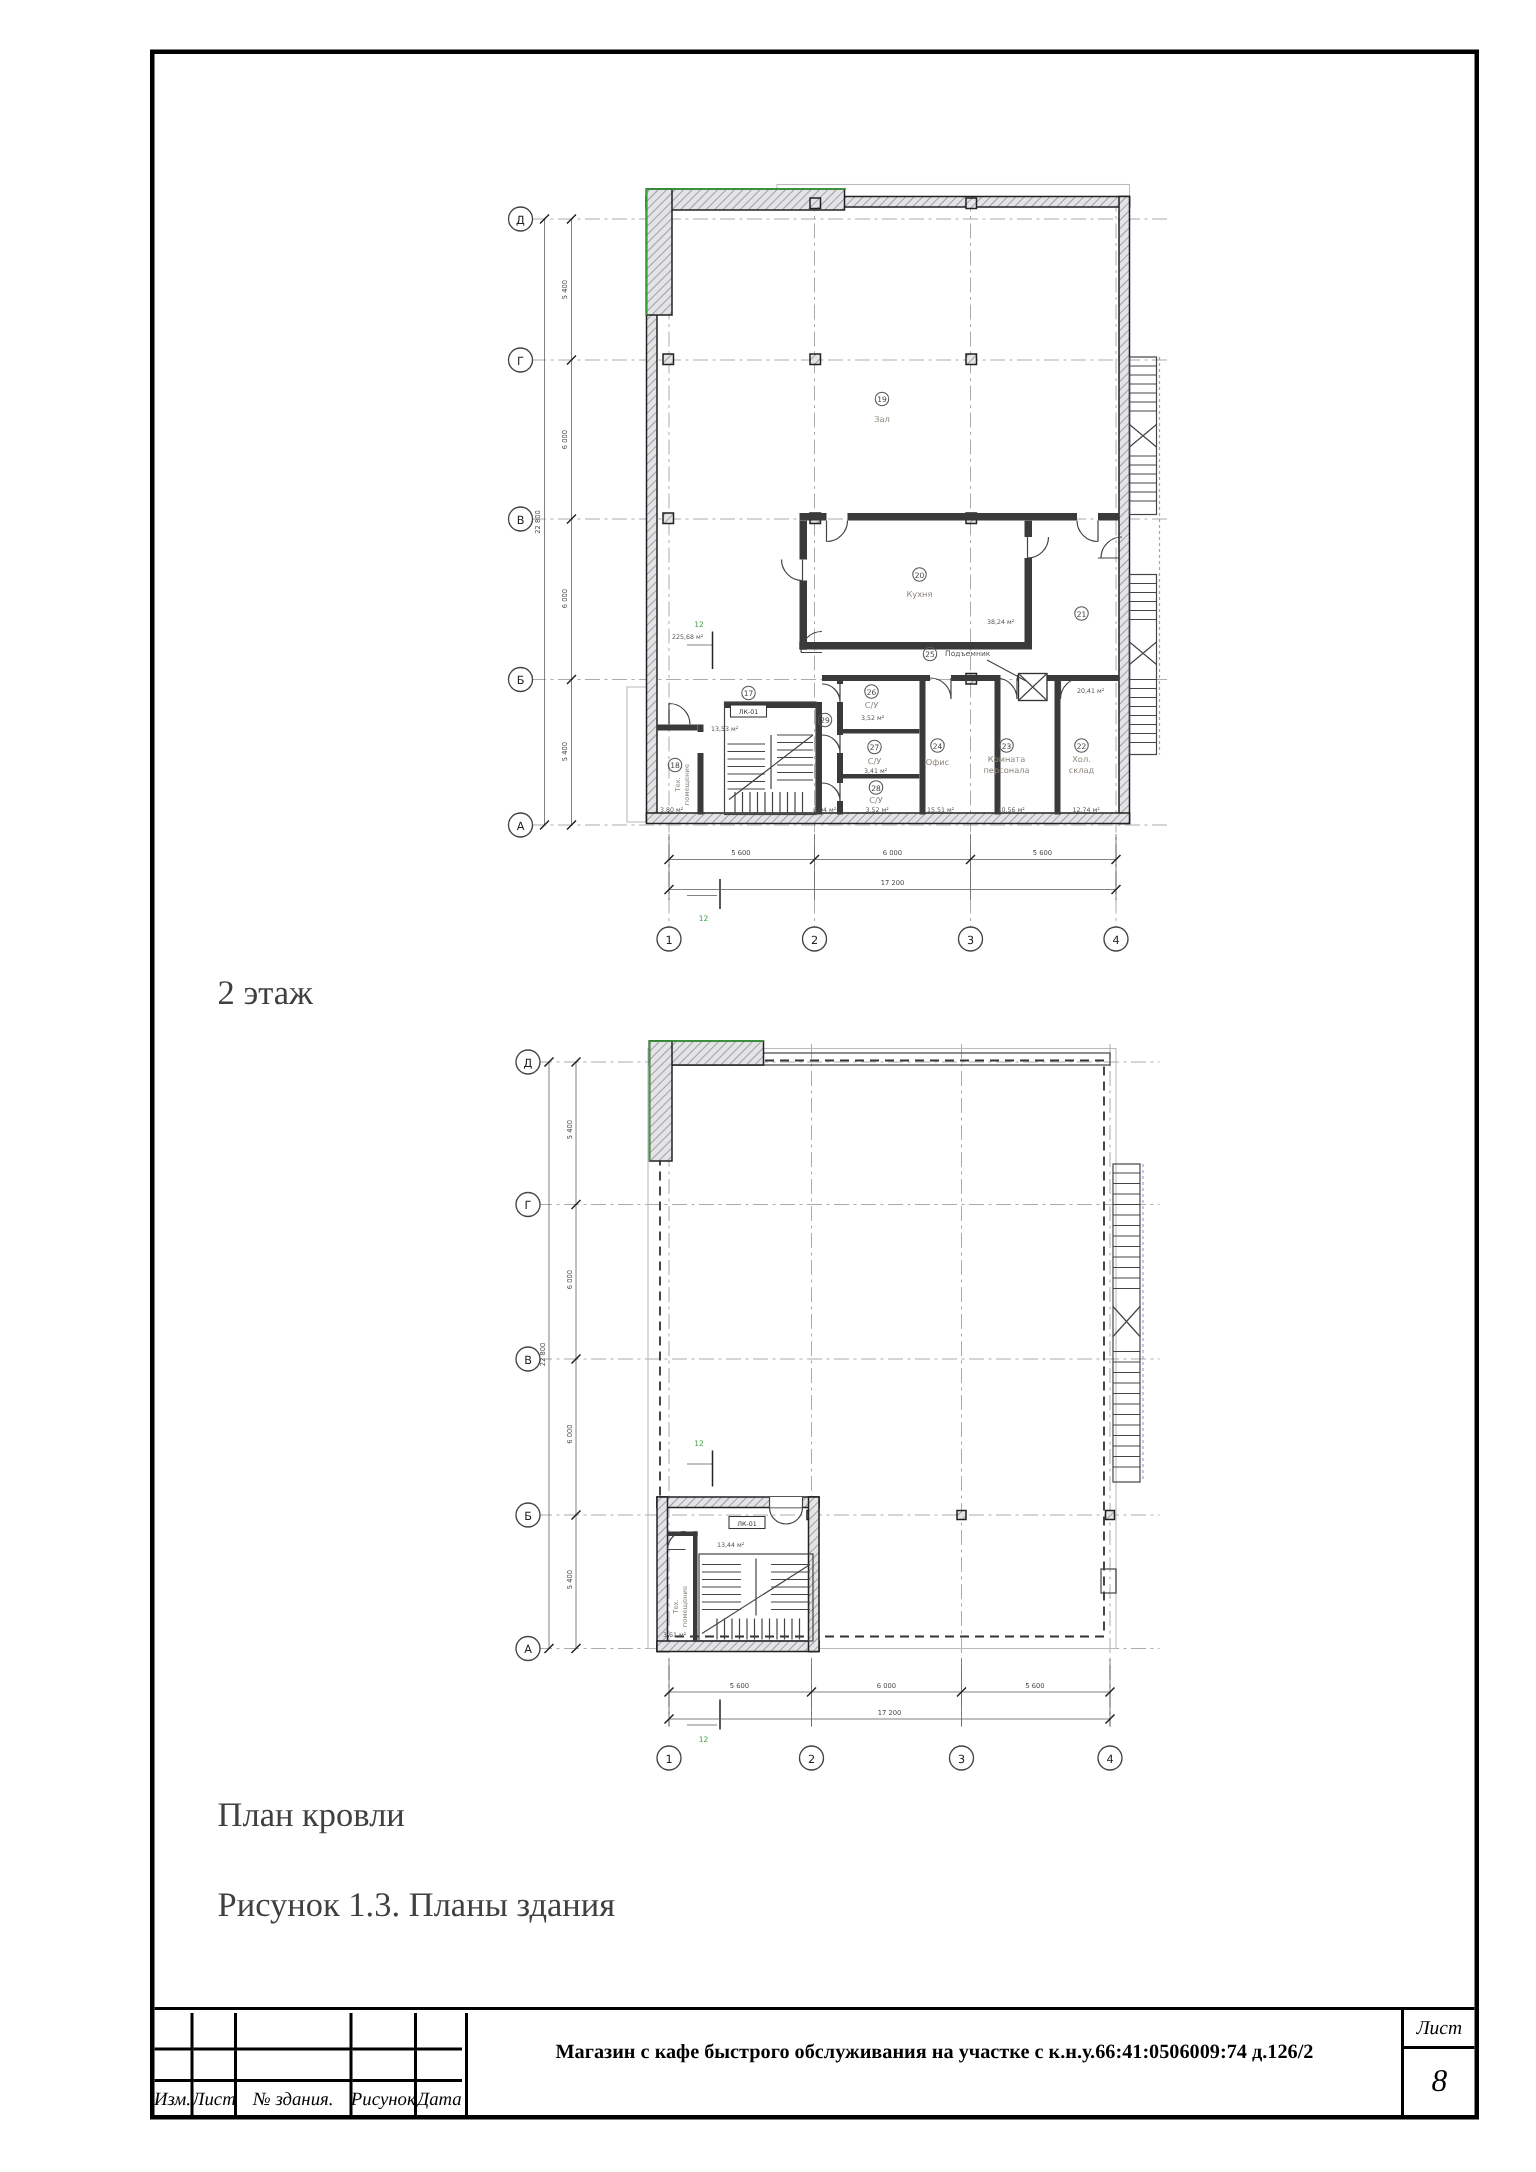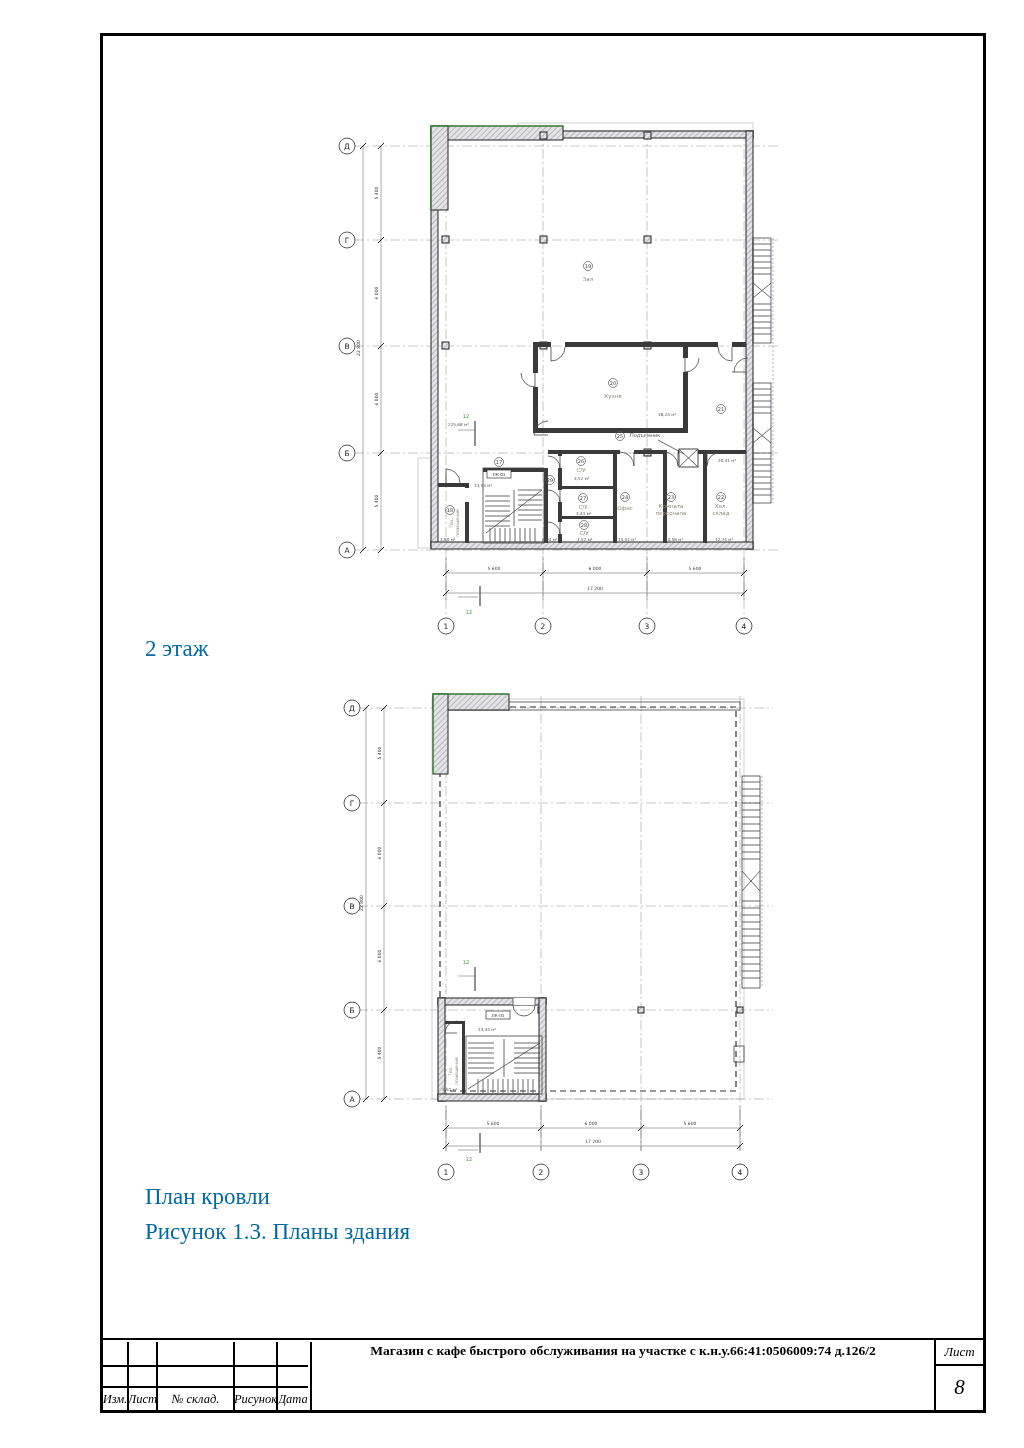--- a/index.html
+++ b/index.html
@@ -1,21 +1,21 @@
 <!DOCTYPE html>
 <html><head>
 <meta charset="utf-8">
 <style>
   html,body{margin:0;padding:0;background:#fff;}
   body{width:1024px;height:1448px;position:relative;font-family:"Liberation Serif",serif;color:#000;}
   .frame{position:absolute;left:100px;top:33px;width:886px;height:1380px;border:3px solid #000;box-sizing:border-box;}
-  .caption{position:absolute;font-family:"Liberation Serif",serif;font-size:23px;color:#0369a1;white-space:nowrap;}
+  .caption{position:absolute;font-family:"Liberation Serif",serif;font-size:23px;color:#404040;white-space:nowrap;margin-top:13px;}
   #cap-floor2{left:145px;top:636px;}
   #cap-roof{left:145px;top:1184px;text-align:center;}
-  #cap-fig{left:145px;top:1219px;}
+  #cap-fig{left:145px;top:1244px;}
   svg{position:absolute;overflow:visible;}
   #plan2{left:325px;top:115px;}
   #roof{left:325px;top:678px;}
   
   .wall{fill:url(#h1);stroke:#222;stroke-width:1;}
   .wall2{fill:url(#h2);stroke:#222;stroke-width:1;}
   .part{fill:#3a3a3a;stroke:none;}
   .thin{fill:none;stroke:#444;stroke-width:.8;}
   .lt{fill:none;stroke:#bbb;stroke-width:.7;}
   .grid{fill:none;stroke:#999;stroke-width:.55;stroke-dasharray:10 3 2 3;}
@@ -34,21 +34,21 @@
   .gtxt{font:5px "DejaVu Sans",sans-serif;fill:#3f9b3f;text-anchor:middle;}
   .tag{font:4.2px "DejaVu Sans",sans-serif;fill:#333;text-anchor:middle;}
   .tagbox{fill:#fff;stroke:#333;stroke-width:.7;}
   .shaft{fill:#fff;stroke:#333;stroke-width:.9;}
   
   .tb{position:absolute;left:0;right:0;bottom:0;height:70px;border-top:2.5px solid #000;font-family:"Liberation Serif",serif;}
   .tb-cols{position:absolute;left:0;top:2px;bottom:0;width:207px;border-right:2.5px solid #000;display:grid;grid-template-columns:26px 29px 77px 43px 30px;grid-template-rows:25px 21px 1fr;}
   .tb-cols>div{border-right:2px solid #000;border-bottom:2px solid #000;box-sizing:border-box;}
   .tb-cols>div:nth-child(5n){border-right:none;}
   .tb-cols>div:nth-child(n+11){border-bottom:none;display:flex;align-items:center;justify-content:center;font-style:italic;font-size:12.5px;white-space:nowrap;}
-  .tb-title{position:absolute;left:209px;right:47px;top:0;bottom:0;border-right:2.5px solid #000;text-align:center;padding-top:3px;font-weight:bold;font-size:13.5px;box-sizing:border-box;}
+  .tb-title{position:absolute;left:209px;right:47px;top:0;bottom:0;border-right:2.5px solid #000;text-align:center;padding-top:20px;font-weight:bold;font-size:13.5px;box-sizing:border-box;}
   .tb-sheet{position:absolute;right:0;top:0;bottom:0;width:47px;}
   .tb-sheet .hd{height:24px;border-bottom:2px solid #000;display:flex;align-items:center;justify-content:center;font-style:italic;font-size:13px;}
   .tb-sheet .no{height:42px;display:flex;align-items:center;justify-content:center;font-style:italic;font-size:21px;}
 </style>
 </head>
 <body>
 
 <div class="frame">
 
   <svg id="plan2" width="460" height="520" viewBox="0 0 460 520" style="left:225px;top:82px;">
@@ -401,21 +401,21 @@
         <div></div>
         <div></div>
         <div></div>
       <div></div>
         <div></div>
         <div></div>
         <div></div>
         <div></div>
       <div>Изм.</div>
       <div>Лист</div>
-      <div>№ склад.</div>
+      <div>№ здания.</div>
       <div>Рисунок</div>
       <div>Дата</div>
     </div>
     <div class="tb-title">Магазин с кафе быстрого обслуживания на участке с к.н.у.66:41:0506009:74 д.126/2</div>
     <div class="tb-sheet">
       <div class="hd">Лист</div>
       <div class="no">8</div>
     </div>
   </div>
 </div>

